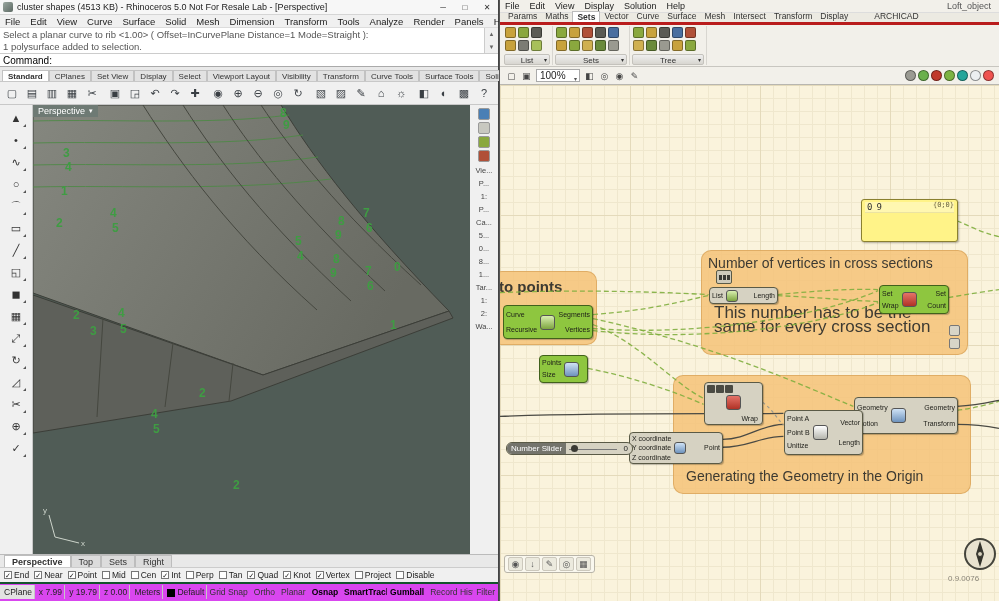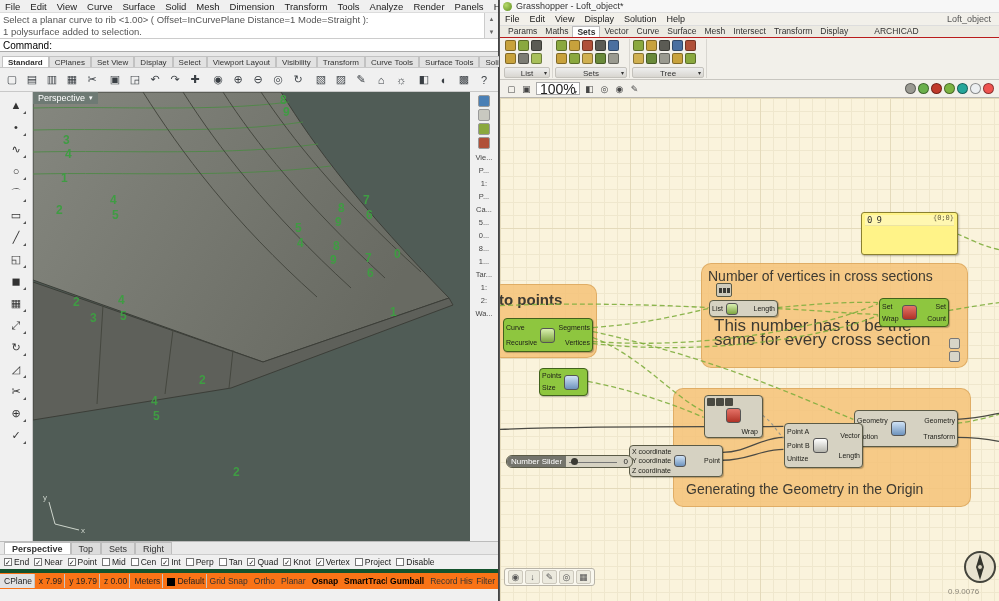--- a/index.html
+++ b/index.html
@@ -36,49 +36,49 @@
   .right-strip { width:28px; background:#f0f0f0; display:flex; flex-direction:column; align-items:center; padding-top:3px; overflow:hidden; }
   .strip-icon { width:12px; height:12px; border:1px solid #999; border-radius:2px; margin-bottom:2px; }
   .strip-item { font-size:7.5px; color:#444; line-height:13px; white-space:nowrap; }
   .viewtabs { height:13px; display:flex; align-items:flex-end; background:#e9e9e9; font-size:9px; color:#333; padding-left:4px; border-top:1px solid #bbb; }
   .vtab { padding:0 7px; height:12px; line-height:12px; border:1px solid #bdbdbd; border-bottom:none; background:#dcdcdc; }
   .vtab.active { background:#fff; font-weight:bold; }
   .osnap-row { height:15px; display:flex; align-items:center; gap:5px; padding-left:4px; background:#f0f0f0; border-top:1px solid #ccc; font-size:8.5px; color:#222; }
   .osnap-item { display:flex; align-items:center; gap:2px; }
   .osnap-item .box { width:8px; height:8px; border:1px solid #777; background:#fff; font-size:7px; line-height:7px; text-align:center; color:#222; }
   .osnap-item.checked .box::before { content:"✓"; }
-  .statusbar { height:20px; display:flex; align-items:center; background:#f97316; border-top:4px solid #14532d; font-size:8.5px; color:#222; }
+  .statusbar { height:20px; display:flex; align-items:center; background:#d946ef; border-top:2px solid #14532d; font-size:8.5px; color:#222; }
   .status-cell { padding:0 4px; border-right:1px solid #c6c6c6; height:14px; line-height:14px; white-space:nowrap; overflow:hidden; }
   .status-cell.cplane { background:#e2e2e2; }
   .swatch { display:inline-block; width:8px; height:8px; background:#000; margin-right:2px; vertical-align:middle; }
   .status-toggle { padding:0 3px; max-width:46px; overflow:hidden; white-space:nowrap; height:14px; line-height:14px; color:#333; }
   .status-toggle.bold { font-weight:bold; color:#000; }
 
   
   .gh-window { width:500px; height:601px; display:flex; flex-direction:column; background:#f2f0ea; border-left:1px solid #555; }
   .gh-titlebar { height:13px; background:#f7f7f7; border-bottom:1px solid #ddd; display:flex; align-items:center; font-size:9px; color:#333; padding-left:3px; }
   .gh-app-icon { width:9px; height:9px; background:radial-gradient(circle at 35% 35%,#b5d96a,#5e8c1e); border-radius:50%; margin-right:4px; }
   .gh-menubar { height:13px; display:flex; align-items:center; font-size:9px; color:#222; background:#f2f0ea; border-bottom:1px solid #ddd; }
   .gh-menu-item { padding:0 5px; }
   .gh-doc-label { margin-left:auto; padding-right:8px; color:#555; }
-  .gh-tabs { height:12px; display:flex; align-items:flex-end; font-size:8.5px; color:#333; background:#eceae2; padding-left:4px; border-bottom:1px solid #b91c1c; }
+  .gh-tabs { height:12px; display:flex; align-items:flex-end; font-size:8.5px; color:#333; background:#eceae2; padding-left:4px; border-bottom:3px solid #b91c1c; }
   .gh-tab { padding:0 4px; height:11px; line-height:11px; }
   .gh-tab.active { background:#fff; border:1px solid #bbb; border-bottom:none; font-weight:bold; }
   .gh-tab.separated { margin-left:18px; }
   .gh-ribbon { height:42px; display:flex; background:#f2f0ea; border-bottom:1px solid #c8c6c0; padding:1px 2px; }
   .rib-group { display:flex; flex-direction:column; border-right:1px solid #d8d6d0; padding:0 2px; }
   .rib-icons { display:flex; flex-wrap:wrap; align-content:flex-start; width:72px; height:28px; }
   .rib-group:nth-child(1) .rib-icons { width:46px; }
   .rib-group:nth-child(4) .rib-icons { width:58px; }
   .rib-icon { width:11px; height:11px; border:1px solid rgba(0,0,0,0.35); border-radius:2px; margin:1px; }
   .rib-label { height:11px; line-height:11px; text-align:center; font-size:8px; color:#333; background:linear-gradient(#eee,#d8d6d0); border:1px solid #c4c2bc; border-radius:2px; position:relative; }
   .rib-label::after { content:"▾"; font-size:6px; position:absolute; right:2px; top:0; }
   .gh-canvas-toolbar { height:18px; display:flex; align-items:center; gap:2px; background:#f2f0ea; border-bottom:1px solid #b8b6b0; padding:0 4px; }
   .ct-btn { width:15px; height:14px; font-size:9px; color:#444; background:transparent; border:none; cursor:default; }
-  .zoom-box { width:44px; height:13px; background:#fff; border:1px solid #aaa; font-size:14px; color:#222; padding:0 3px; position:relative; line-height:12px; }
+  .zoom-box { width:44px; height:13px; background:#fff; border:1px solid #aaa; font-size:10px; color:#222; padding:0 3px; position:relative; line-height:12px; }
   .zoom-box::after { content:"▾"; font-size:6px; position:absolute; right:2px; top:3px; color:#555; }
   .ct-spacer { flex:1; }
   .ct-circle { width:11px; height:11px; border-radius:50%; border:1px solid rgba(0,0,0,0.4); margin:0 1px; }
   .gh-canvas { position:relative; flex:1; overflow:hidden;
     background-color:#faf3dc;
     background-image:
       linear-gradient(#e4dabb 1px,transparent 1px),
       linear-gradient(90deg,#e4dabb 1px,transparent 1px),
       linear-gradient(#efe7cd 1px,transparent 1px),
       linear-gradient(90deg,#efe7cd 1px,transparent 1px);
@@ -124,20 +124,30 @@
   .gb-btn { width:15px; height:14px; font-size:9px; color:#555; border:1px solid #ccc8bc; background:#eceade; border-radius:2px; cursor:default; }
   .gh-compass { position:absolute; }
   .gh-version { position:absolute; font-size:8px; color:#8a8578; }
 </style>
 </head>
 <body>
 
 <div id="desktop">
 
   <div class="rhino-window">
+    <div class="titlebar">
+      <span class="app-icon"></span>
+      <span class="title">cluster shapes (4513 KB) - Rhinoceros 5.0 Not For Resale Lab - [Perspective]</span>
+      <span class="win-btns">
+
+      <button class="win-btn">─</button>
+          <button class="win-btn">□</button>
+          <button class="win-btn">✕</button>
+        </span>
+    </div>
     <div class="menubar">
 
     <span class="menu-item">File</span>
         <span class="menu-item">Edit</span>
         <span class="menu-item">View</span>
         <span class="menu-item">Curve</span>
         <span class="menu-item">Surface</span>
         <span class="menu-item">Solid</span>
         <span class="menu-item">Mesh</span>
         <span class="menu-item">Dimension</span>
@@ -393,24 +403,20 @@
           <span class="status-toggle bold">Osnap</span>
           <span class="status-toggle bold">SmartTrack</span>
           <span class="status-toggle bold">Gumball</span>
           <span class="status-toggle">Record History</span>
           <span class="status-toggle">Filter</span>
         </span>
     </div>
   </div>
 
   <div class="gh-window">
-    <div class="gh-titlebar">
-      <span class="gh-app-icon"></span>
-      <span>Grasshopper - Loft_object*</span>
-    </div>
     <div class="gh-menubar">
       <span style="display:flex;">
 
       <span class="gh-menu-item">File</span>
           <span class="gh-menu-item">Edit</span>
           <span class="gh-menu-item">View</span>
           <span class="gh-menu-item">Display</span>
           <span class="gh-menu-item">Solution</span>
           <span class="gh-menu-item">Help</span>
         </span>

